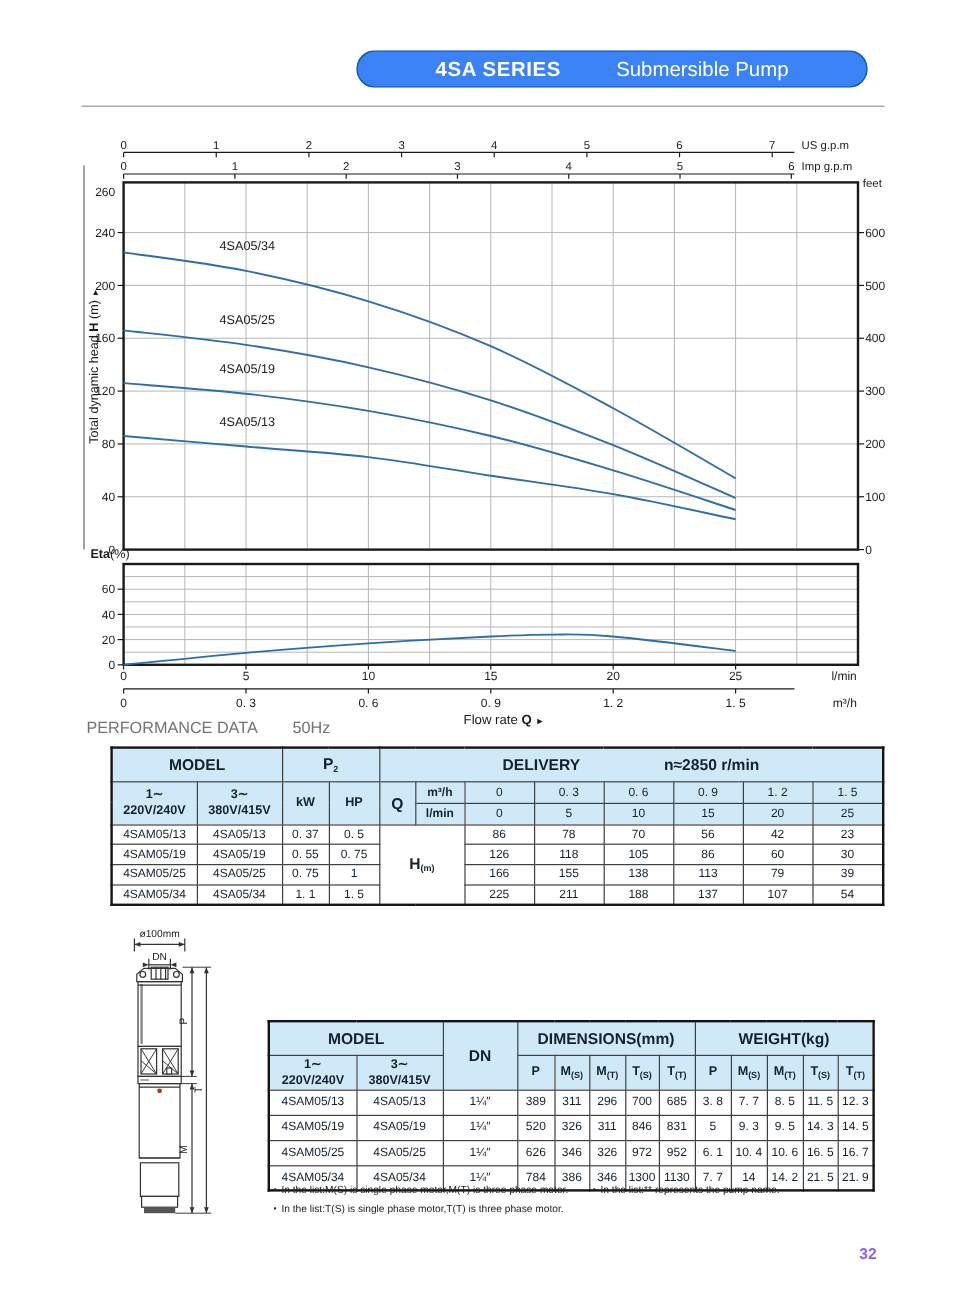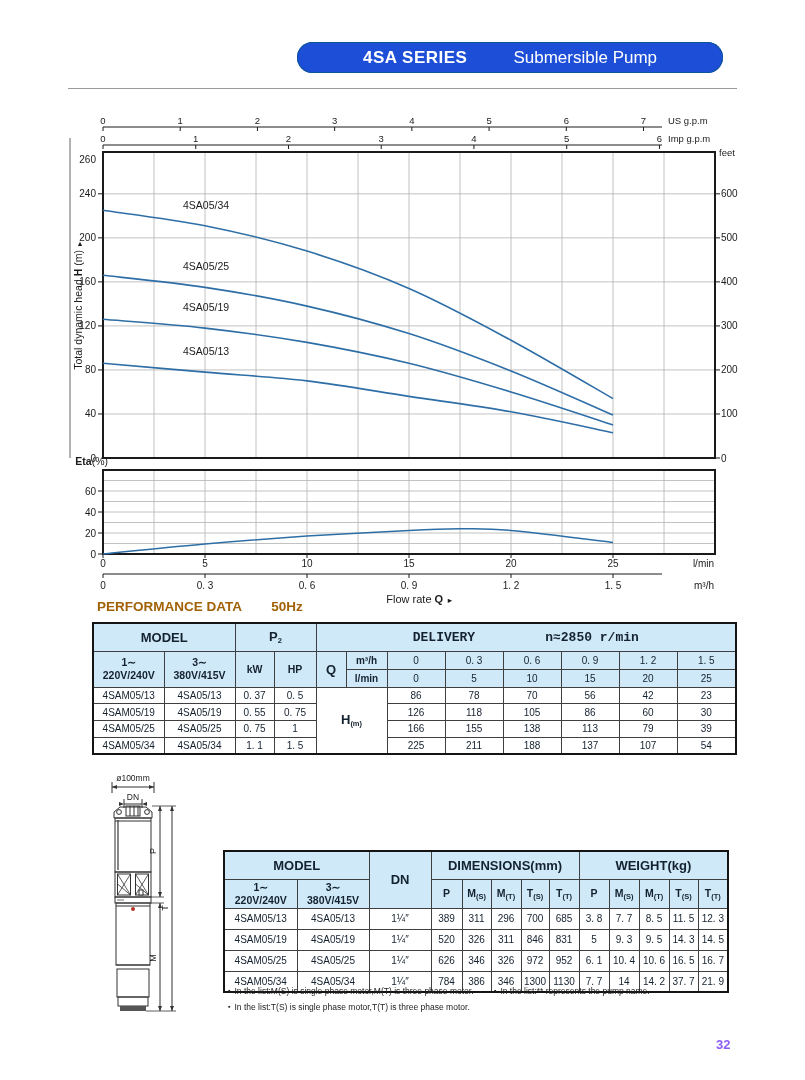--- a/index.html
+++ b/index.html
@@ -1,42 +1,42 @@
 <!DOCTYPE html>
 <html><head>
 <meta charset="utf-8">
 <style>
   html,body{margin:0;padding:0;background:#fff;}
   .page{position:relative;width:805px;height:1080px;background:#ffffff;
         font-family:"Liberation Sans", sans-serif;color:#1b1b1b;overflow:hidden;}
   
-  .pill{position:absolute;left:297px;top:42px;width:426px;height:31px;background:#1d4ed8;
+  .pill{position:absolute;left:297px;top:42px;width:426px;height:31px;background:#3b82f6;
         border-radius:16px;display:flex;align-items:center;justify-content:center;gap:46px;
         color:#fff;font-size:17px;box-shadow:0 0 0 1px #0e5598 inset;}
   .pill .b{font-weight:bold;letter-spacing:.5px;}
   .rule{position:absolute;left:68px;top:88px;width:669px;height:0;border-top:1px solid #9a9a9a;}
   
   #chart-svg{position:absolute;left:55px;top:100px;width:750px;height:530px;}
   
-  .sec-head{position:absolute;left:97px;top:599px;font-size:13.5px;font-weight:bold;color:#a16207;}
+  .sec-head{position:absolute;left:72px;top:599px;font-size:13.5px;font-weight:normal;color:#737373;}
   .sec-head .hz{margin-left:26px;}
   
   table{border-collapse:collapse;table-layout:fixed;position:absolute;background:#fff;}
   th,td{border:1px solid #3f3f3f;text-align:center;vertical-align:middle;padding:0;
         font-size:10px;color:#14212f;overflow:hidden;}
   table{border:2px solid #141414;padding-left:40px;}
   .hdr{background:#cfe9f8;}
   #perf-table{left:92px;top:622px;width:643px;}
   #dims-table{left:223px;top:850px;width:504px;}
   .big{font-size:13px;font-weight:bold;}
   .mid{font-size:10.5px;font-weight:bold;line-height:1.2;}
   sub.s{font-size:7.5px;font-weight:bold;vertical-align:-2px;}
   .qcell{font-size:13px;font-weight:bold;}
   .unitcell{font-size:10px;font-weight:bold;}
-  .deliv-wrap{display:flex;justify-content:center;gap:70px;align-items:center;font-family:Liberation Mono, monospace;}
+  .deliv-wrap{display:flex;justify-content:center;gap:70px;align-items:center;}
   
   #pump-svg{position:absolute;left:85px;top:765px;width:150px;height:265px;}
   
   .fnote{position:absolute;font-size:8.5px;color:#222;white-space:nowrap;}
   .fnote .blt{font-size:7px;margin-right:4px;position:relative;top:-1px;}
   .pageno{position:absolute;left:716px;top:1037px;font-size:13px;font-weight:bold;color:#8b5cf6;}
 </style>
 </head>
 <body>
 
@@ -466,21 +466,21 @@
           <td>4SA05/34</td>
           <td>1¼″</td>
           <td>784</td>
           <td>386</td>
           <td>346</td>
           <td>1300</td>
           <td>1130</td>
           <td>7. 7</td>
           <td>14</td>
           <td>14. 2</td>
-          <td>37. 7</td>
+          <td>21. 5</td>
           <td>21. 9</td>
         </tr>
       </tbody>
   </table>
 
   <div class="fnote" style="left:228px;top:986px;">
     <span class="blt">▪</span><span>In the list:M(S) is single phase motor,M(T) is three phase motor.</span>
     <span class="blt" style="margin-left:18px">▪</span><span>In the list:** represents the pump name.</span>
   </div>
   <div class="fnote" style="left:228px;top:1002px;">

